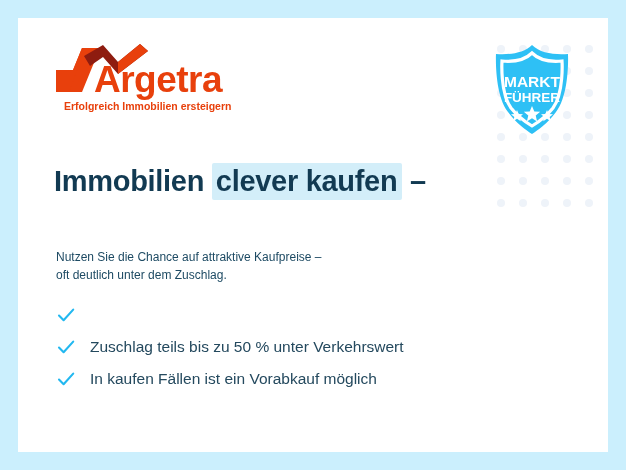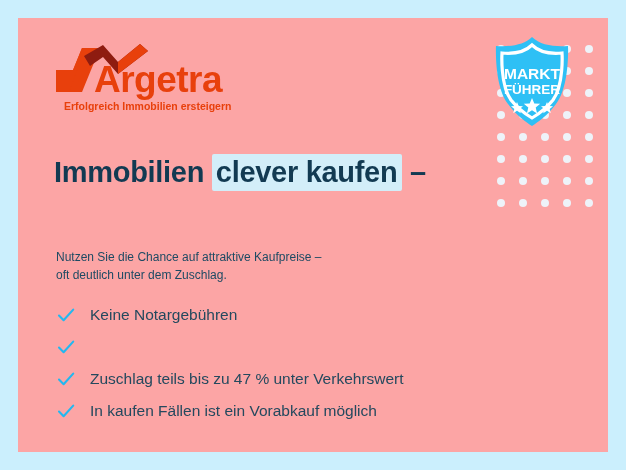--- a/index.html
+++ b/index.html
@@ -13,21 +13,21 @@
     font-family: "Liberation Sans", sans-serif;
     overflow: hidden;
   }
 
   .banner {
     position: absolute;
     left: 18px;
     top: 18px;
     width: 590px;
     height: 434px;
-    background: #fca5a5;
+    background: #ffffff;
     overflow: hidden;
   }
 
   
   .dot-pattern {
     position: absolute;
     right: 8px;
     top: 20px;
     display: grid;
     grid-template-columns: repeat(5, 22px);
@@ -51,41 +51,41 @@
     width: 200px;
     height: 78px;
     z-index: 3;
   }
   .logo svg { display: block; }
 
   
   .badge {
     position: absolute;
     left: 466px;
-    top: 16px;
+    top: 24px;
     width: 96px;
     height: 96px;
     z-index: 3;
   }
   .badge svg { display: block; }
 
   
   .headline {
     position: absolute;
     left: 36px;
     top: 118px;
     width: 470px;
     z-index: 2;
     font-size: 29px;
     font-weight: bold;
     line-height: 1.22;
     letter-spacing: -0.3px;
     color: #123a52;
   }
-  .headline .hl-line { display: block; white-space: nowrap; }
+  .headline .hl-line { display: block; white-space: nowrap; margin-top: 9px; }
   .headline .mark {
     background: #d3eef9;
     padding: 2px 5px 3px 4px;
     border-radius: 2px;
     box-decoration-break: clone;
   }
   .headline .dash { color: #123a52; }
 
   
   .subhead {
@@ -222,36 +222,28 @@
     <span>oft deutlich unter dem Zuschlag.</span>
   </p>
 
   <ul class="bullets">
       <li>
         <span class="check">
           <svg width="20" height="20" viewBox="0 0 20 20" xmlns="http://www.w3.org/2000/svg">
             <path d="M3 10.6 L7.6 15.2 L17.2 4.6" fill="none" stroke="#22b8f0" stroke-width="2.1" stroke-linecap="round" stroke-linejoin="round"></path>
           </svg>
         </span>
-        <span class="btext">Keine Notargebühren</span>
       </li>
       <li>
         <span class="check">
           <svg width="20" height="20" viewBox="0 0 20 20" xmlns="http://www.w3.org/2000/svg">
             <path d="M3 10.6 L7.6 15.2 L17.2 4.6" fill="none" stroke="#22b8f0" stroke-width="2.1" stroke-linecap="round" stroke-linejoin="round"></path>
           </svg>
         </span>
-      </li>
-      <li>
-        <span class="check">
-          <svg width="20" height="20" viewBox="0 0 20 20" xmlns="http://www.w3.org/2000/svg">
-            <path d="M3 10.6 L7.6 15.2 L17.2 4.6" fill="none" stroke="#22b8f0" stroke-width="2.1" stroke-linecap="round" stroke-linejoin="round"></path>
-          </svg>
-        </span>
-        <span class="btext">Zuschlag teils bis zu 47 % unter Verkehrswert</span>
+        <span class="btext">Zuschlag teils bis zu 50 % unter Verkehrswert</span>
       </li>
       <li>
         <span class="check">
           <svg width="20" height="20" viewBox="0 0 20 20" xmlns="http://www.w3.org/2000/svg">
             <path d="M3 10.6 L7.6 15.2 L17.2 4.6" fill="none" stroke="#22b8f0" stroke-width="2.1" stroke-linecap="round" stroke-linejoin="round"></path>
           </svg>
         </span>
         <span class="btext">In kaufen Fällen ist ein Vorabkauf möglich</span>
       </li>
     </ul>

